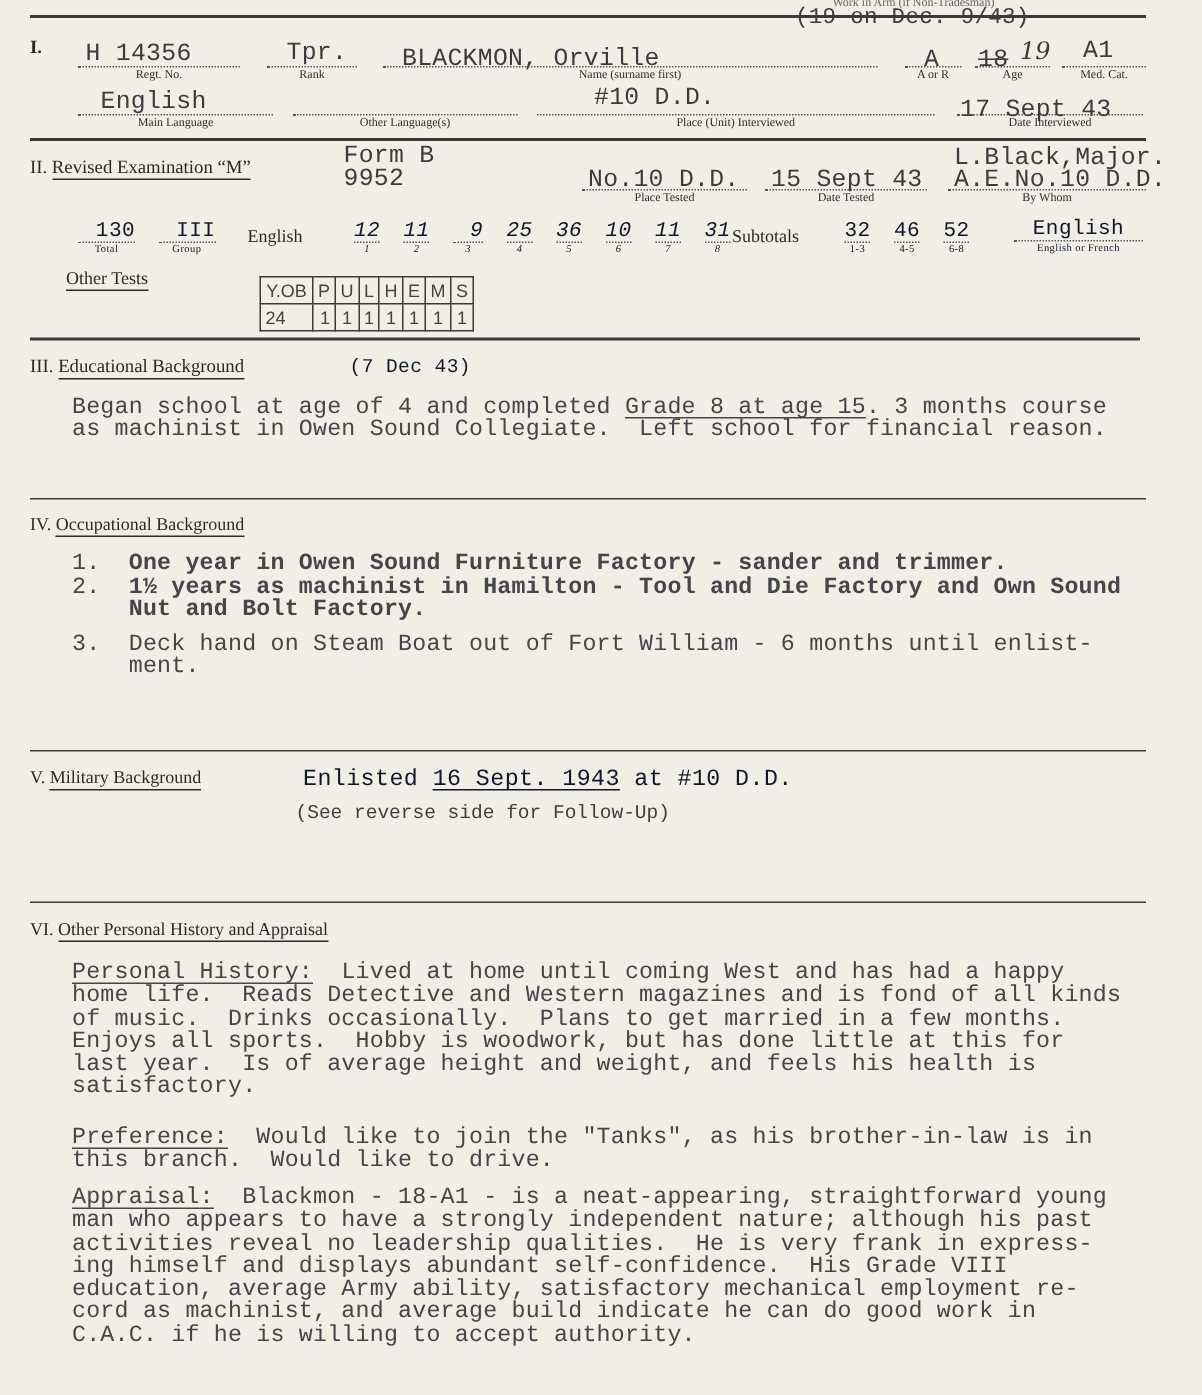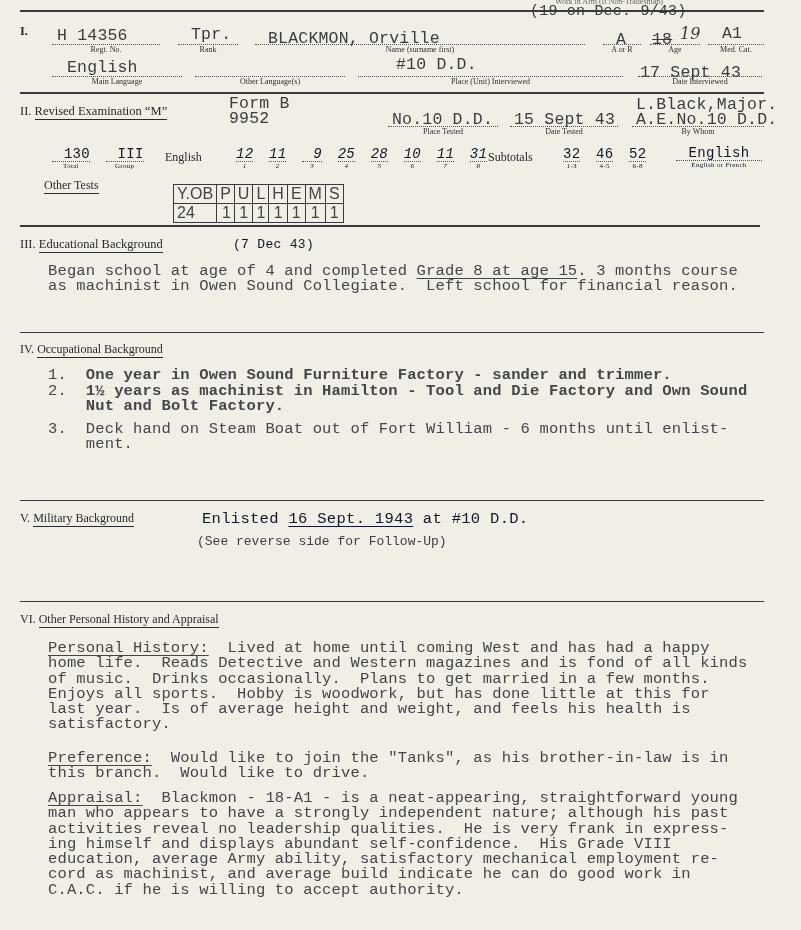--- a/index.html
+++ b/index.html
@@ -13,21 +13,21 @@
   .tw { font-family:"Liberation Mono", "DejaVu Sans Mono", monospace; font-size:16.5px; color:#3b3b40; letter-spacing:0.2px; }
   .tw-sm { font-family:"Liberation Mono", "DejaVu Sans Mono", monospace; font-size:15.5px; color:#0f172a; letter-spacing:0.3px; }
   .lbl { font-family:"Liberation Serif", "DejaVu Serif", serif; font-size:8px; color:#2e2e30; text-align:center; }
   .hdr { font-family:"Liberation Serif", "DejaVu Serif", serif; font-size:12.5px; color:#2a2a2c; }
   .hdr u { text-decoration:none; border-bottom:1.5px solid #2a2a2c; padding-bottom:1px; }
   .rule { position:absolute; left:20px; width:744px; height:0; border-top:2px solid #3a3a3c; }
   .rule.thin { border-top-width:1.5px; }
   .dots { position:absolute; height:0; border-top:1px dotted #555; }
   .ul { text-decoration:underline; text-underline-offset:3px; }
   .para { position:absolute; left:48px; width:760px; white-space:pre; line-height:15.3px; font-size:15.5px; color:#45454a; font-family:"Liberation Mono","DejaVu Sans Mono",monospace; letter-spacing:0.15px; }
-  table.yob { position:absolute; left:173px; top:184px; border-collapse:collapse; font-family:"Liberation Sans","DejaVu Sans",sans-serif; font-size:16px; color:#444; }
+  table.yob { position:absolute; left:173px; top:184px; border-collapse:collapse; font-family:"Liberation Sans","DejaVu Sans",sans-serif; font-size:12px; color:#444; }
   table.yob td { border:1.2px solid #3a3a3c; height:17px; padding:0 3px; text-align:center; }
   .sub { display:inline-block; text-align:center; margin-right:6px; vertical-align:top; }
   .sub .v { font-size:14px; display:block; border-bottom:1px dotted #555; line-height:14px; }
   .sub .k { font-family:"Liberation Serif","DejaVu Serif",serif; font-size:7px; display:block; line-height:8px; }
 </style>
 </head>
 <body>
 
 <div class="abs lbl" style="left:555px;top:-3px;font-size:8px;color:#666;">Work in Arm (if Non-Tradesman)</div>
 <div class="rule" style="top:10px;"></div>
@@ -103,21 +103,21 @@
   <div class="abs" style="left:52px;top:147px;">
     <span class="sub tw-sm"><span class="v" style="width:38px;text-align:right;">130</span><span class="k">Total</span></span>
     <span class="sub tw-sm"><span class="v" style="width:38px;text-align:right;">III</span><span class="k">Group</span></span>
   </div>
   <div class="abs hdr" style="left:165px;top:150px;font-size:12px;">English</div>
   <div class="abs tw-sm" style="left:236px;top:147px;font-style:italic;">
     <span class="sub"><span class="v">12</span><span class="k">1</span></span>
     <span class="sub"><span class="v">11</span><span class="k">2</span></span>
     <span class="sub"><span class="v" style="width:20px;text-align:right;">9</span><span class="k">3</span></span>
     <span class="sub"><span class="v">25</span><span class="k">4</span></span>
-    <span class="sub"><span class="v">28</span><span class="k">5</span></span>
+    <span class="sub"><span class="v">36</span><span class="k">5</span></span>
     <span class="sub"><span class="v">10</span><span class="k">6</span></span>
     <span class="sub"><span class="v">11</span><span class="k">7</span></span>
     <span class="sub"><span class="v">31</span><span class="k">8</span></span>
   </div>
   <div class="abs hdr" style="left:488px;top:150px;font-size:12px;">Subtotals</div>
   <div class="abs tw-sm" style="left:563px;top:147px;">
     <span class="sub"><span class="v">32</span><span class="k">1-3</span></span>
     <span class="sub"><span class="v">46</span><span class="k">4-5</span></span>
     <span class="sub"><span class="v">52</span><span class="k">6-8</span></span>
   </div>

